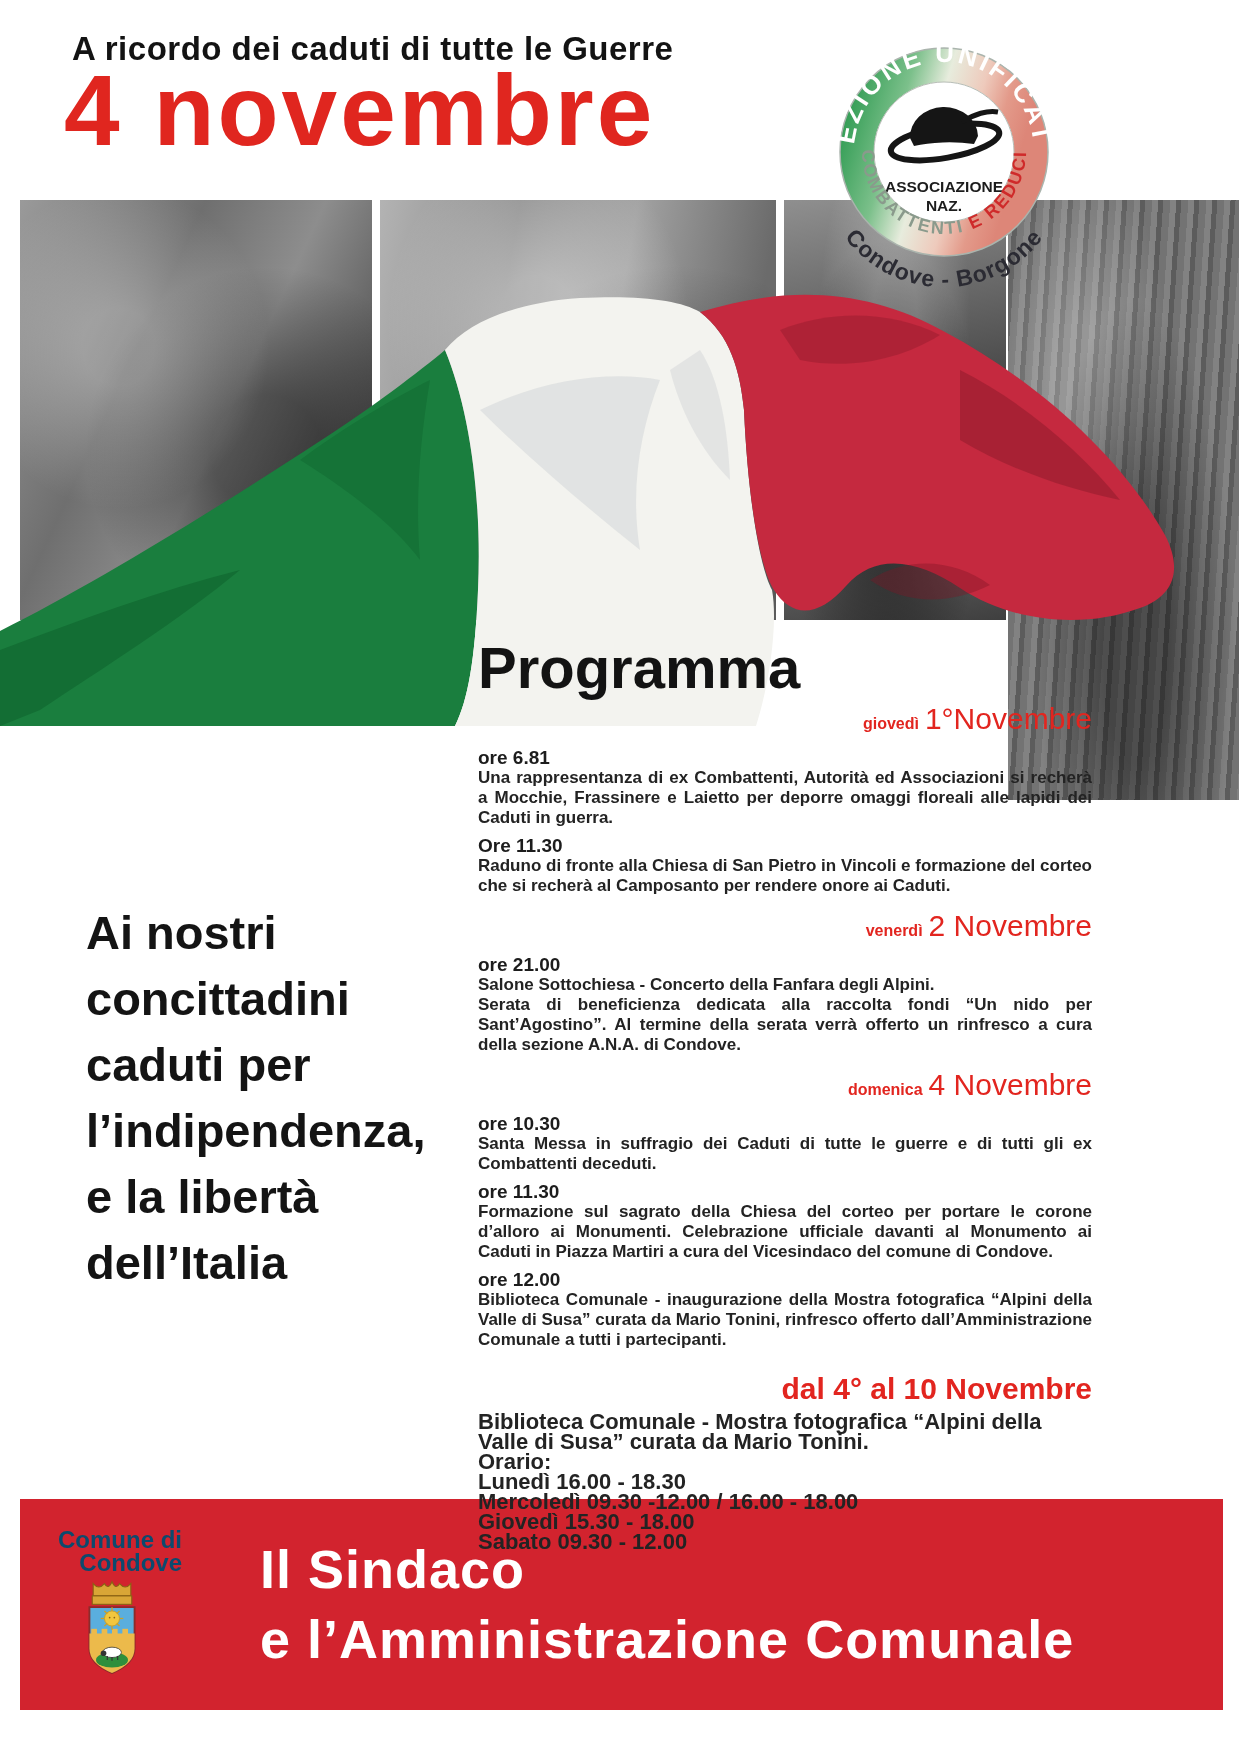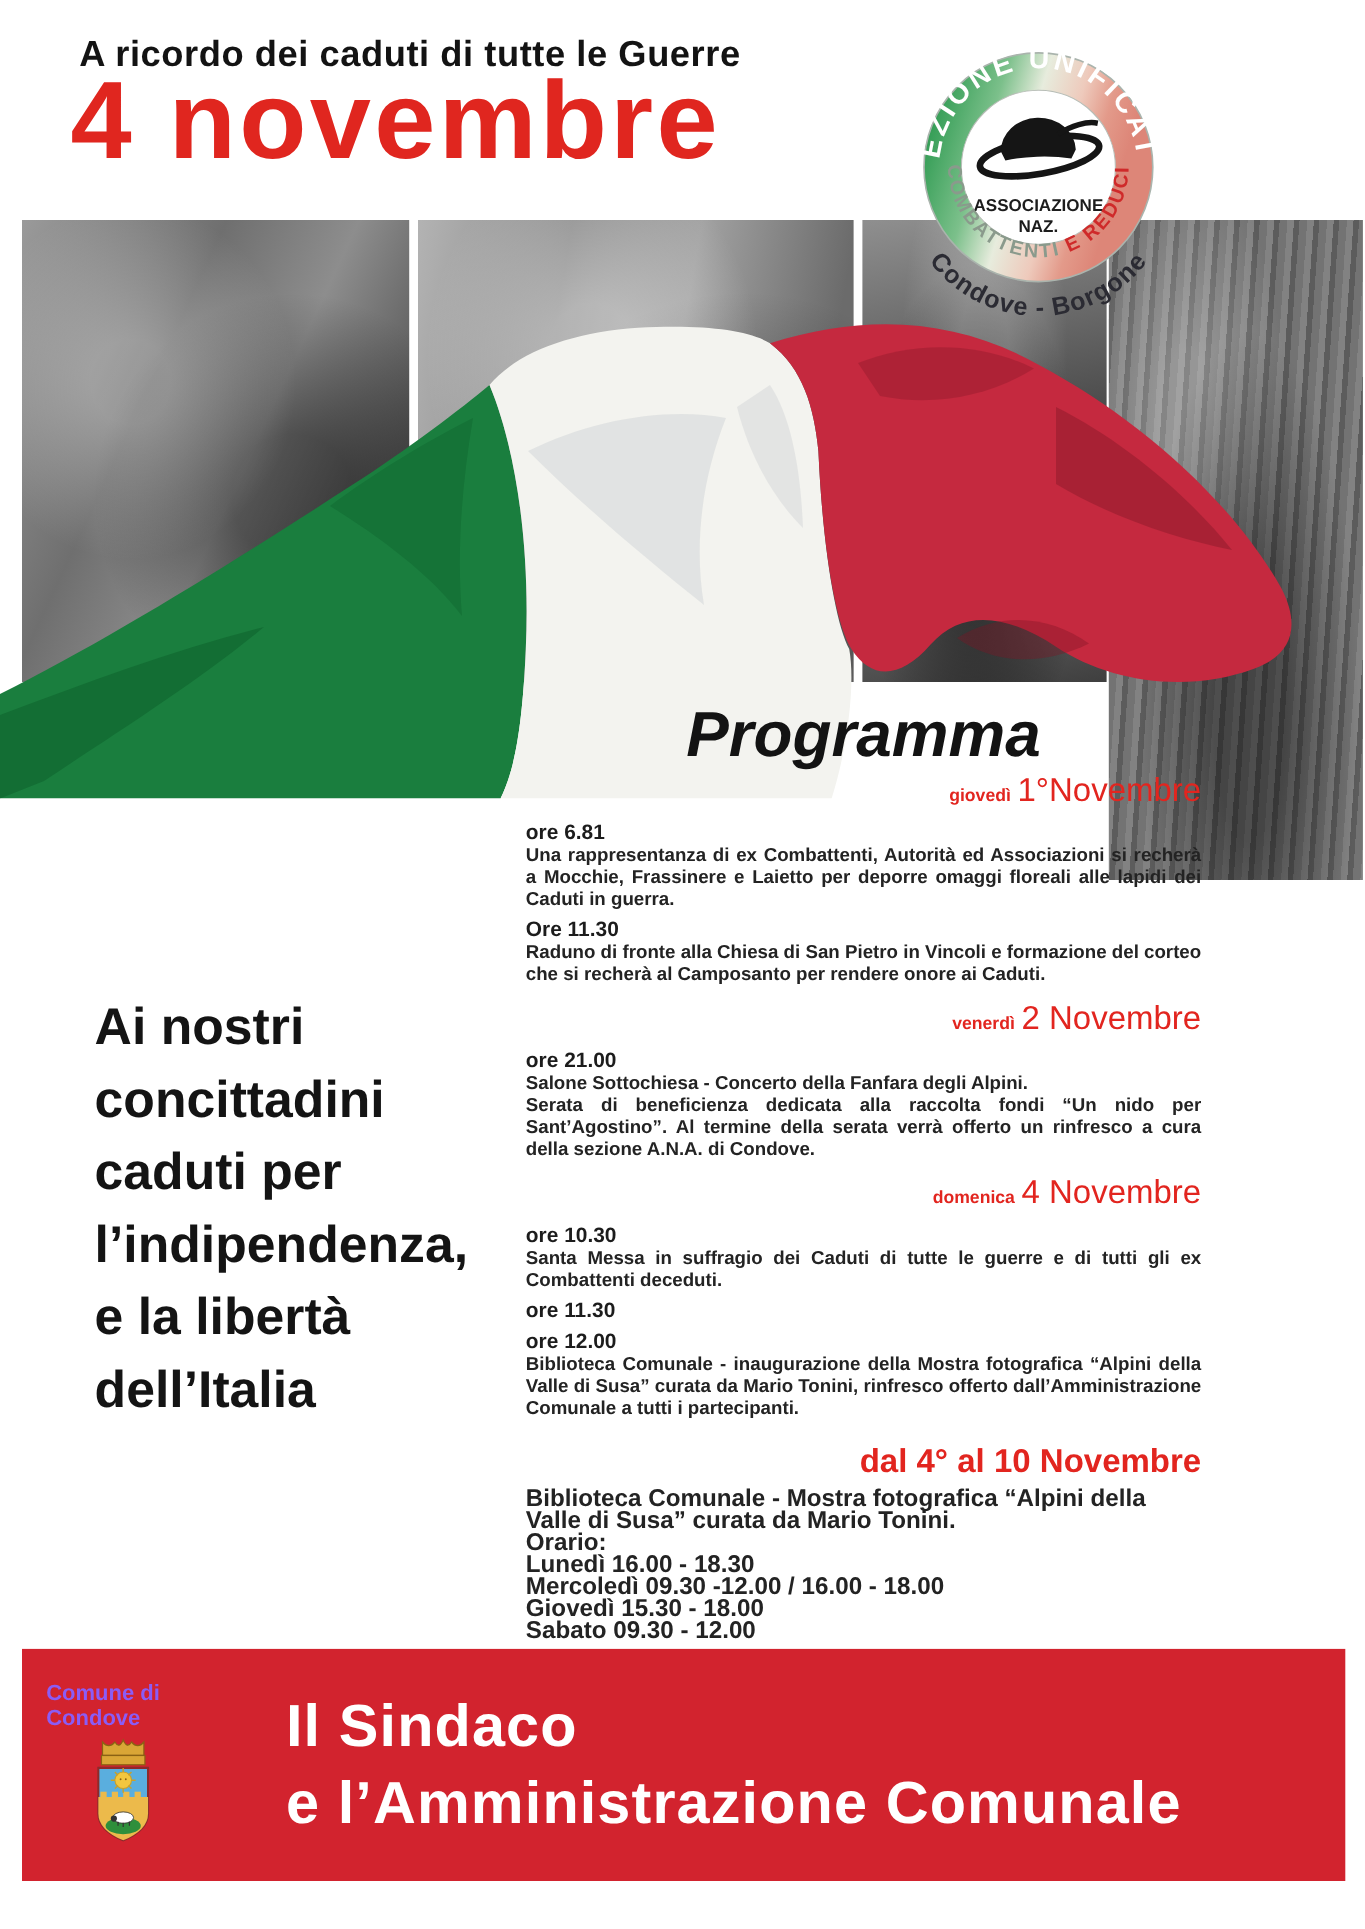--- a/index.html
+++ b/index.html
@@ -35,33 +35,33 @@
         repeating-linear-gradient(94deg,#828282 0 6px,#5c5c5c 6px 11px,#737373 11px 18px);}
   
   .flag{position:absolute;left:0;top:290px;width:1241px;height:436px;z-index:2;}
   
   .badge{position:absolute;left:812px;top:30px;width:264px;height:292px;z-index:5;}
   .badge text{font-family:"Liberation Sans","DejaVu Sans",sans-serif;}
   
   .dedication{position:absolute;left:86px;top:900px;z-index:4;font-size:47px;font-weight:700;line-height:66px;color:#141414;}
   
   .program{position:absolute;left:478px;top:636px;width:614px;z-index:4;}
-  .prog-title{font-size:58px;font-weight:700;line-height:1.12;text-align:center;color:#131313;font-style:italic;}
+  .prog-title{font-size:58px;font-weight:700;line-height:1.12;text-align:left;color:#131313;}
   .day-head{text-align:right;line-height:32px;margin-top:14px;color:#e2251f;}
   .day-head.first{margin-top:2px;}
   .day-head .day{font-size:16px;font-weight:700;}
   .day-head .date{font-size:30px;font-weight:400;margin-left:6px;}
   .item .time{font-size:19px;font-weight:700;line-height:21px;margin-top:7px;color:#1c1c1c;}
   .item .txt{font-size:17px;font-weight:700;line-height:20px;text-align:justify;white-space:pre-line;color:#232323;}
   .final-head{text-align:right;font-size:30px;font-weight:700;color:#e2251f;margin-top:22px;line-height:34px;}
   .final-txt{font-size:22px;font-weight:700;line-height:20px;white-space:pre-line;margin-top:6px;color:#232323;}
   
   .band{position:absolute;left:20px;top:1499px;width:1203px;height:211px;background:#d2232e;z-index:3;}
-  .comune{position:absolute;left:42px;top:1528px;width:140px;z-index:4;text-align:left;
-          font-size:20px;font-weight:700;line-height:23px;color:#8b5cf6;white-space:pre-line;}
+  .comune{position:absolute;left:42px;top:1528px;width:140px;z-index:4;text-align:right;
+          font-size:24px;font-weight:700;line-height:23px;color:#0c4a6e;white-space:pre-line;}
   .crest{position:absolute;left:80px;top:1574px;width:64px;height:104px;z-index:4;}
   .sindaco{position:absolute;left:260px;z-index:4;color:#ffffff;font-size:54px;font-weight:700;letter-spacing:1px;}
   .sindaco.l1{top:1538px;text-align:center;}
   .sindaco.l2{top:1608px;}
 </style>
 </head>
 <body>
 
 <div class="poster">
 
@@ -158,20 +158,21 @@
 
     <div class="day-head">
       <span class="day">domenica</span><span class="date">4 Novembre</span>
     </div>
     <div class="item">
       <div class="time">ore 10.30</div>
       <div class="txt">Santa Messa in suffragio dei Caduti di tutte le guerre e di tutti gli ex Combattenti deceduti.</div>
     </div>
     <div class="item">
       <div class="time">ore 11.30</div>
+      <div class="txt">Formazione sul sagrato della Chiesa del corteo per portare le corone d’alloro ai Monumenti. Celebrazione ufficiale davanti al Monumento ai Caduti in Piazza Martiri a cura del Vicesindaco del comune di Condove.</div>
     </div>
     <div class="item">
       <div class="time">ore 12.00</div>
       <div class="txt">Biblioteca Comunale - inaugurazione della Mostra fotografica “Alpini della Valle di Susa” curata da Mario Tonini, rinfresco offerto dall’Amministrazione Comunale a tutti i partecipanti.</div>
     </div>
 
     <div class="final-head">dal 4° al 10 Novembre</div>
     <div class="final-txt">Biblioteca Comunale - Mostra fotografica “Alpini della Valle di Susa” curata da Mario Tonini.
 Orario:
 Lunedì 16.00 - 18.30

